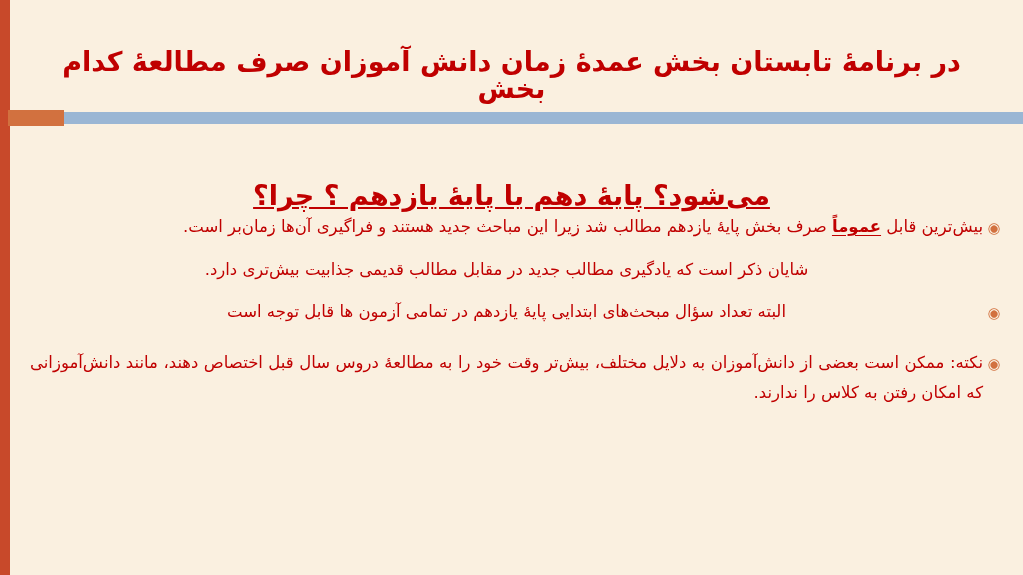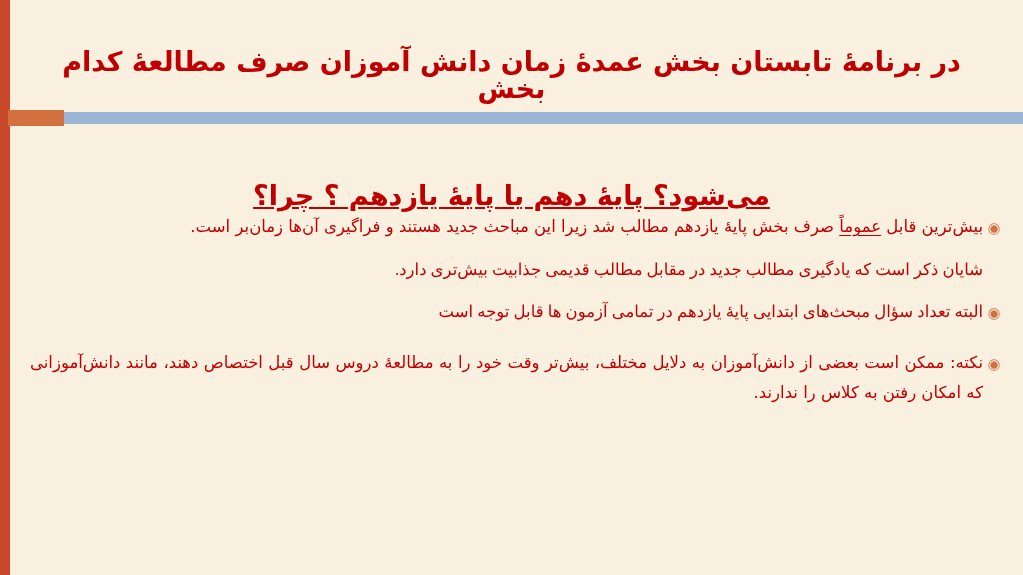--- a/index.html
+++ b/index.html
@@ -105,25 +105,26 @@
   .bullet-text {
     flex: 1 1 auto;
     font-size: 16.5px;
     line-height: 1.85;
     color: #c00000;
     text-align: justify;
     text-justify: inter-word;
     padding-left: 6px;
   }
   .bullet-text.center-ish {
-    font-family: Liberation Serif, serif;
+    text-align: center;
   }
   .underline-word {
     text-decoration: underline;
     text-underline-offset: 3px;
+    font-weight: bold;
   }
   .para-spacer {
     height: 8px;
   }
 </style>
 </head>
 <body>
 
 <div class="slide">
 

